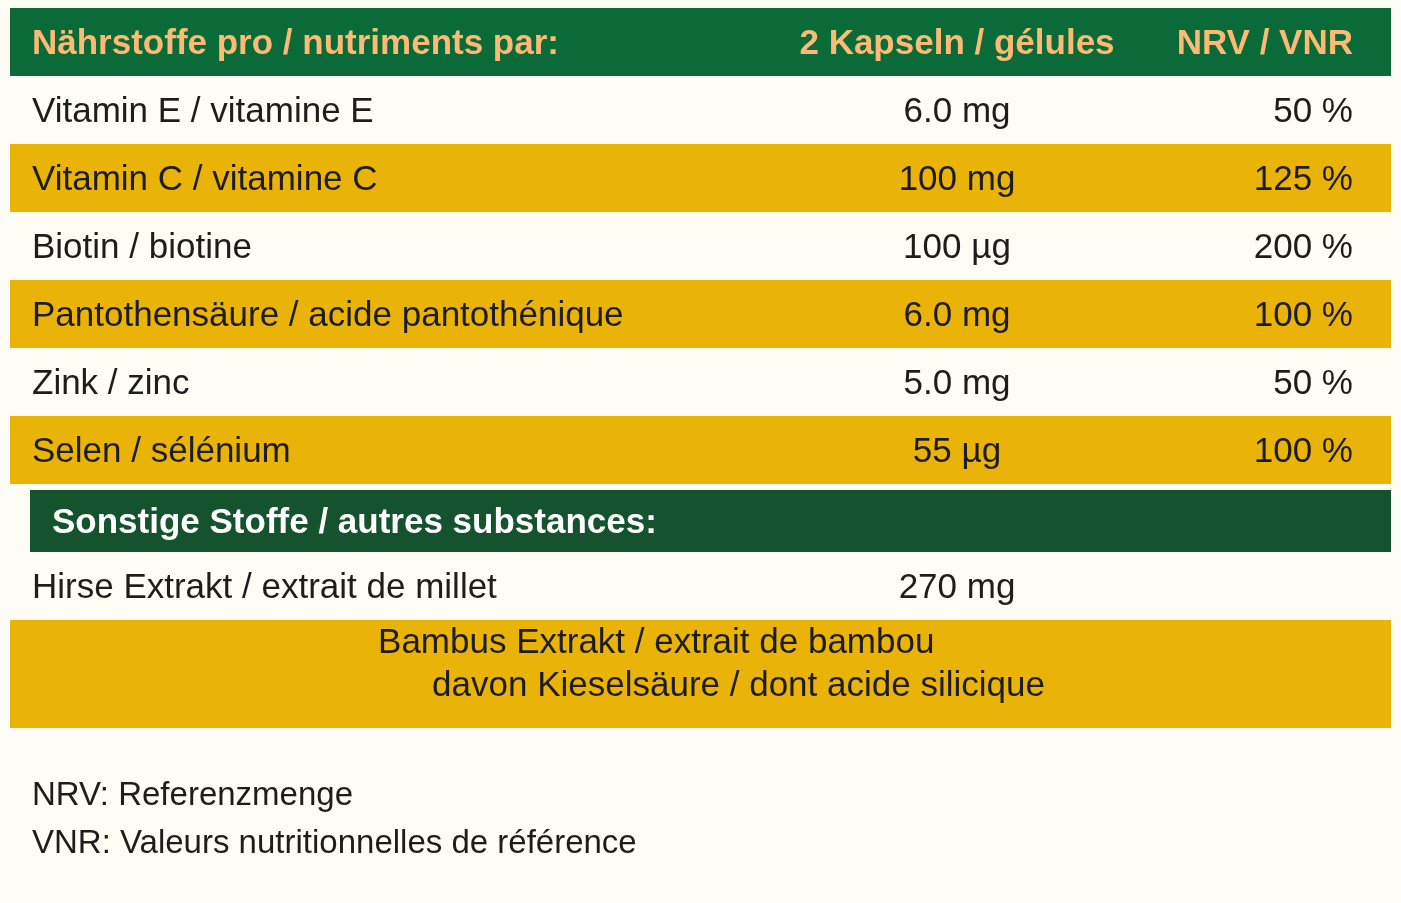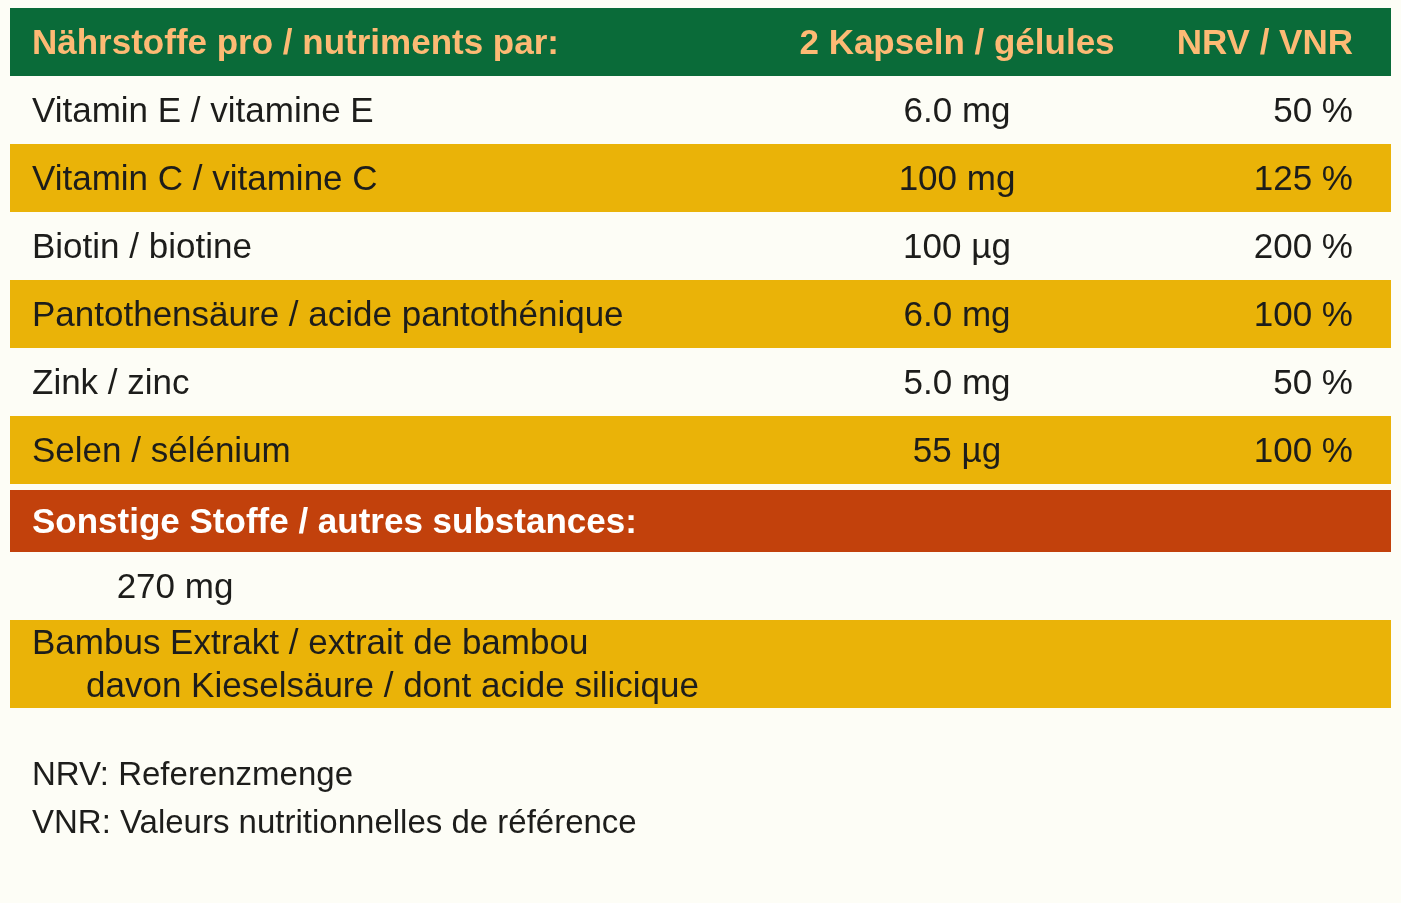--- a/index.html
+++ b/index.html
@@ -29,39 +29,41 @@
 
   
   .row.header {
     background: #0a6b39;
     color: #fdba74;
     font-weight: bold;
     height: 68px;
     align-items: center;
   }
   .row.section {
-    background: #c2410c;
+    background: #14532d;
     color: #ffffff;
     font-weight: bold;
     height: 62px;
     align-items: center;
     margin-top: 6px;
+    margin-left: 20px;
   }
 
   .row.body {
     height: 68px;
     align-items: center;
     background: transparent;
   }
   .row.body.alt {
     background: #eab308;
   }
   .row.body.tall {
-    height: 88px;
+    height: 108px;
     align-items: center;
+    flex-direction: column;
   }
 
   .cell-name {
     flex: 1 1 auto;
     padding-left: 22px;
     font-size: 35px;
     line-height: 1.18;
     white-space: nowrap;
   }
   .cell-amount {
@@ -160,20 +162,21 @@
     <div class="cell-name">Selen / sélénium</div>
     <div class="cell-amount">55 µg</div>
     <div class="cell-nrv">100 %</div>
   </div>
 
   <div class="row section">
     <div class="cell-name">Sonstige Stoffe / autres substances:</div>
   </div>
 
   <div class="row body">
+    <div class="cell-name">Hirse Extrakt / extrait de millet</div>
     <div class="cell-amount">270 mg</div>
     <div class="cell-nrv"></div>
   </div>
 
   <div class="row body alt tall">
     <div class="cell-name">
       <span class="mainline">Bambus Extrakt / extrait de bambou</span>
       <span class="subline">davon Kieselsäure / dont acide silicique</span>
     </div>
     <div class="cell-nrv"></div>

